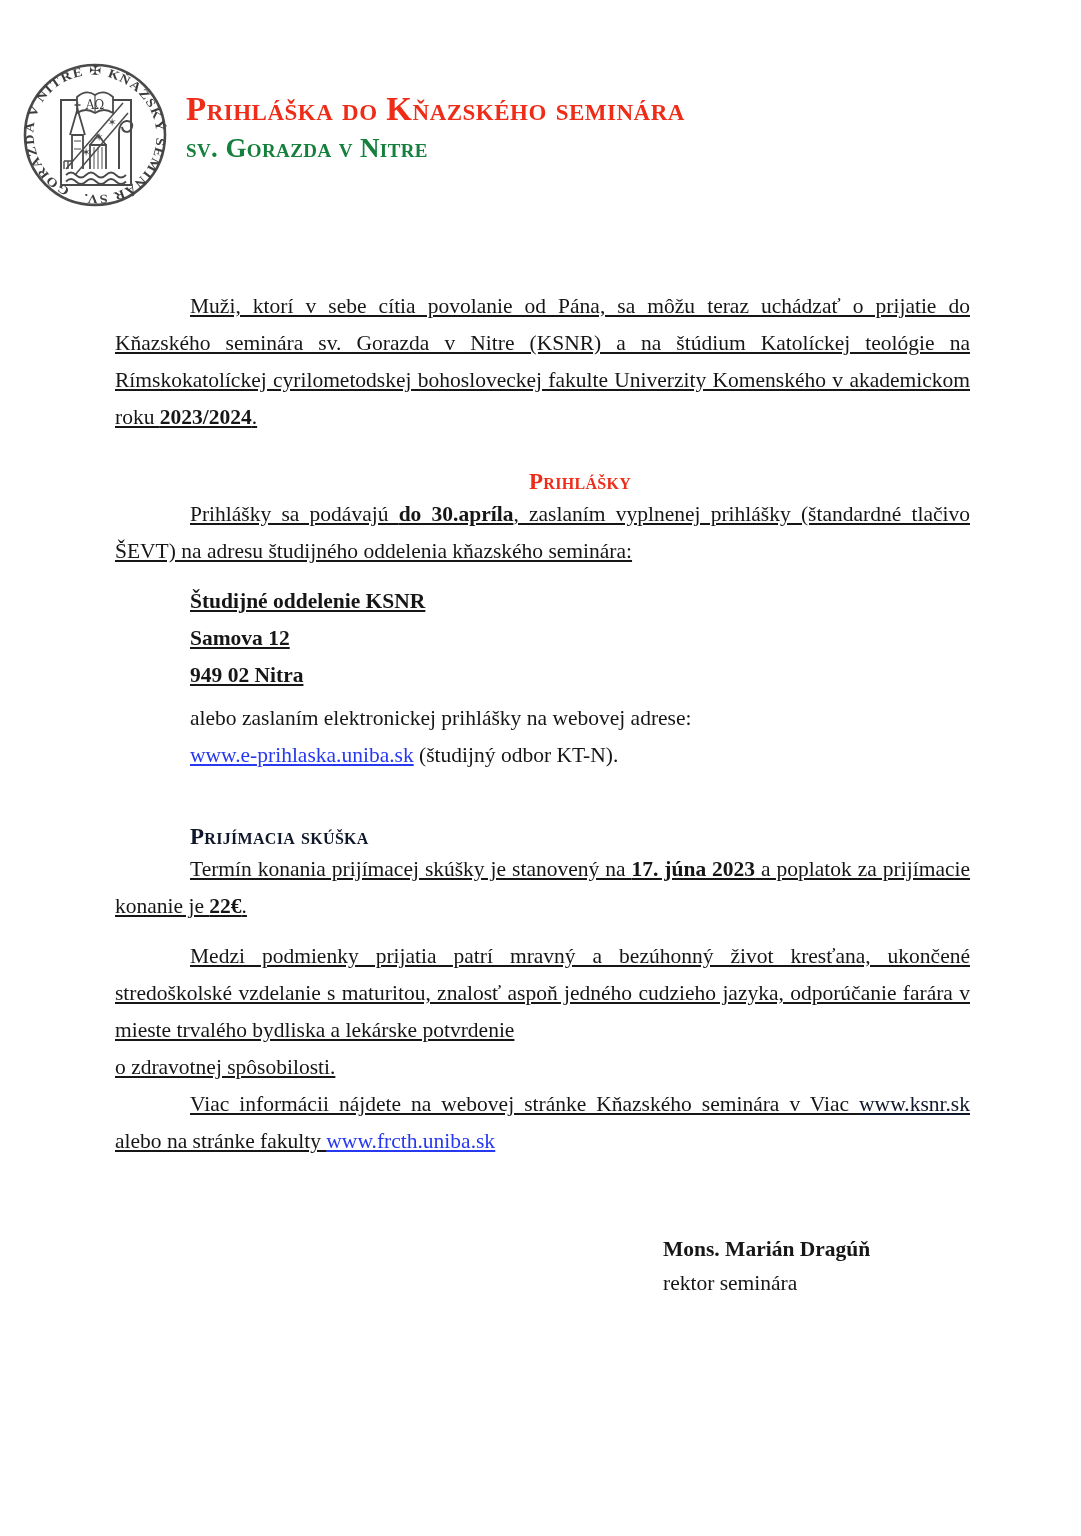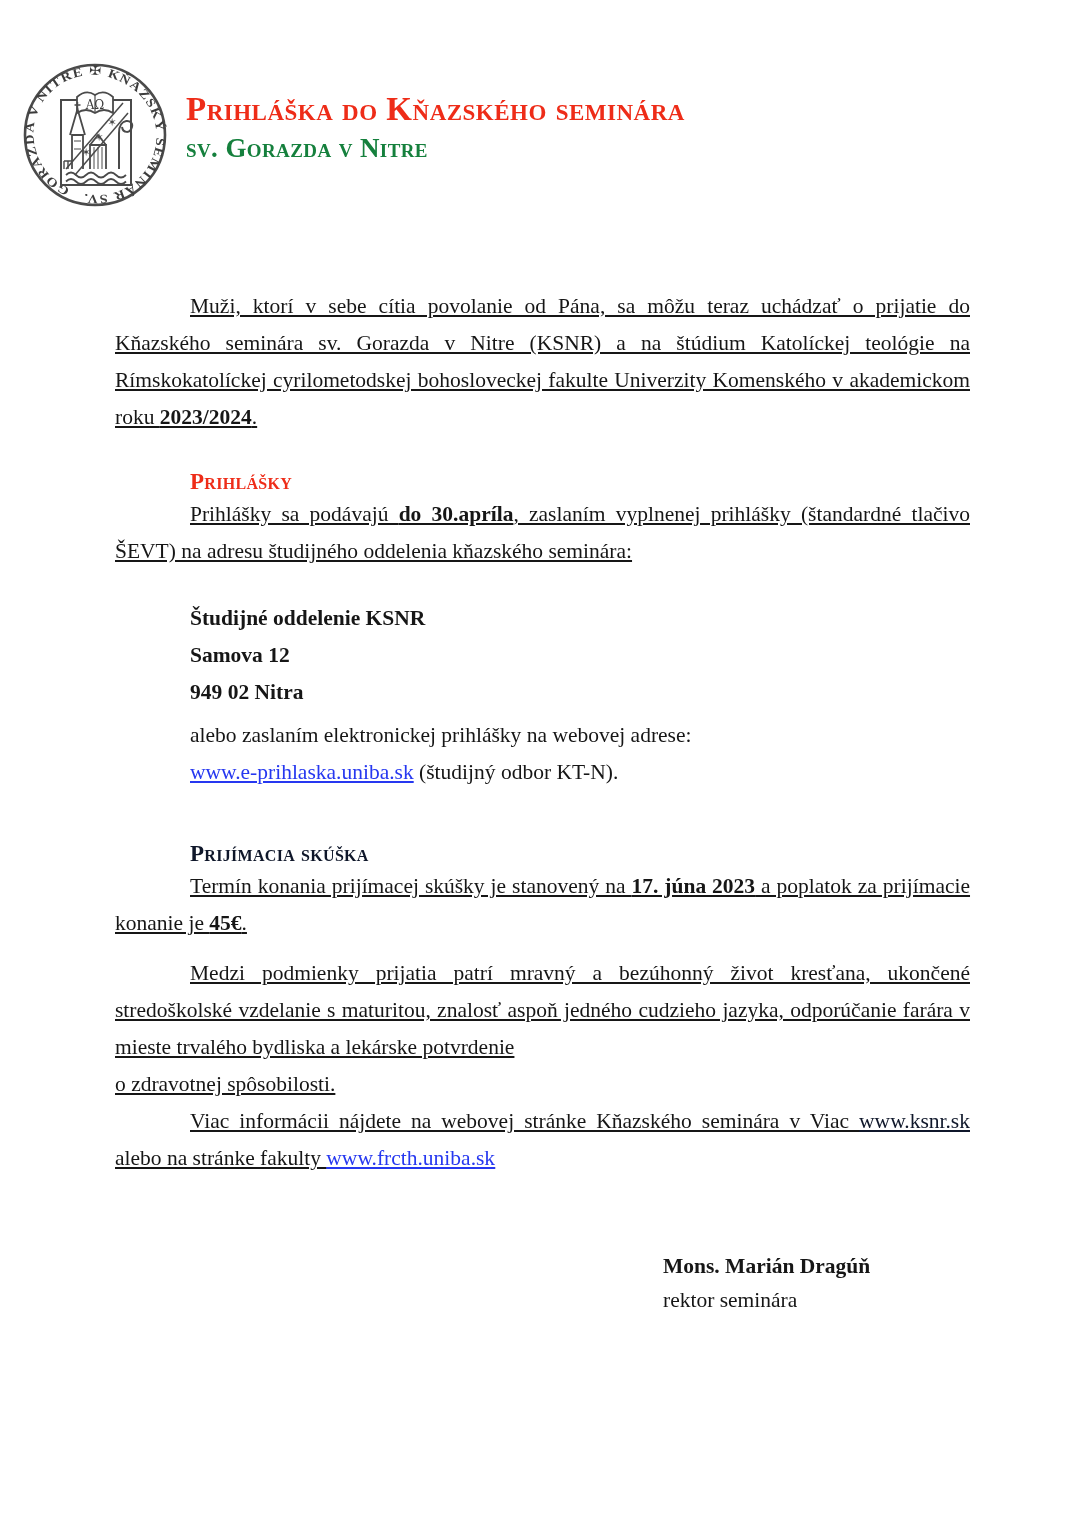--- a/index.html
+++ b/index.html
@@ -27,22 +27,22 @@
   }
   
   .para{font-size:21.5px;line-height:37px;margin:0;}
   .justify{text-align:justify;text-decoration:underline;}
   .indent{text-indent:75px;}
   .red-heading{
     font-variant:small-caps;font-weight:bold;font-size:23px;line-height:28px;
     margin:0 0 0 75px;letter-spacing:0.3px;
   }
   .p-intro{margin-top:76px;}
-  .h-prihlasky{margin-top:32px;}
-  .address{margin:30px 0 0 75px;font-weight:bold;}
+  .h-prihlasky{margin-top:32px;text-align:center;}
+  .address{margin:13px 0 0 75px;font-weight:bold;text-decoration:underline;}
   .alebo-block{margin:6px 0 0 75px;}
   .h-skuska{margin-top:49px;}
   .p-medzi{margin-top:13px;}
   .signature{margin-top:72px;margin-left:548px;font-size:21.5px;line-height:34px;}
   .sig-name{font-weight:bold;}
   a.doc-link{text-decoration:underline;cursor:pointer;}
   b{font-weight:bold;}
 </style>
 </head>
 <body>
@@ -121,21 +121,21 @@
       <div>949 02 Nitra</div>
     </div>
 
     <div class="para alebo-block">
       <div>alebo zaslaním elektronickej prihlášky na webovej adrese:</div>
       <div><a class="doc-link" style="color:#2638f0" href="#">www.e-prihlaska.uniba.sk</a><span> (študijný odbor KT-N).</span></div>
     </div>
 
     <h2 class="red-heading h-skuska" style="color:#0f172a">Prijímacia skúška</h2>
 
-    <p class="para justify indent"><span>Termín konania prijímacej skúšky je stanovený na </span><b>17. júna 2023</b><span> a poplatok za prijímacie konanie je </span><b>45€</b><span>.</span></p>
+    <p class="para justify indent"><span>Termín konania prijímacej skúšky je stanovený na </span><b>17. júna 2023</b><span> a poplatok za prijímacie konanie je </span><b>22€</b><span>.</span></p>
 
     <p class="para justify indent p-medzi"><span>Medzi podmienky prijatia patrí mravný a bezúhonný život kresťana, ukončené stredoškolské vzdelanie s maturitou, znalosť aspoň jedného cudzieho jazyka, odporúčanie farára v mieste trvalého bydliska a lekárske potvrdenie</span><br><span>o zdravotnej spôsobilosti.</span></p>
 
     <p class="para justify indent"><span>Viac informácii nájdete na webovej stránke Kňazského seminára v Viac </span><a class="doc-link" style="color:#0f172a" href="#">www.ksnr.sk</a><span> alebo na stránke fakulty </span><a class="doc-link" style="color:#2638f0" href="#">www.frcth.uniba.sk</a></p>
 
     <div class="signature">
       <div class="sig-name">Mons. Marián Dragúň</div>
       <div>rektor seminára</div>
     </div>
 

